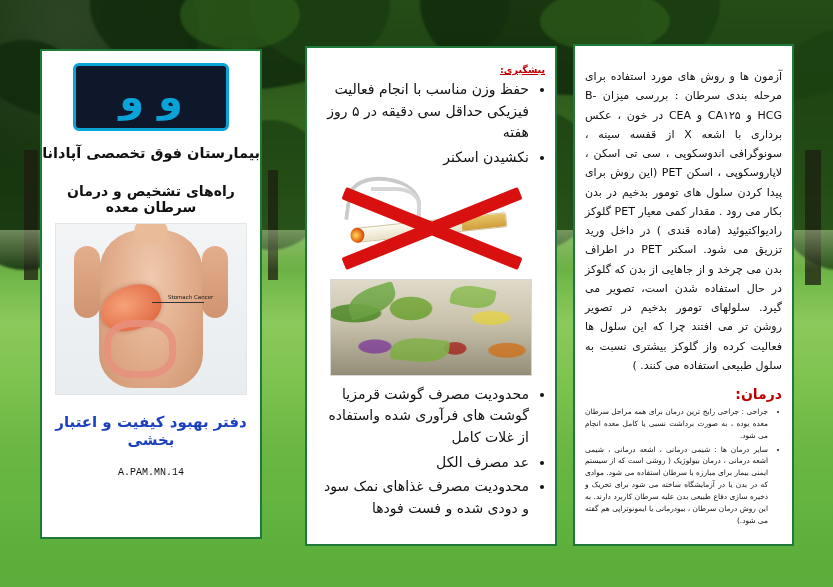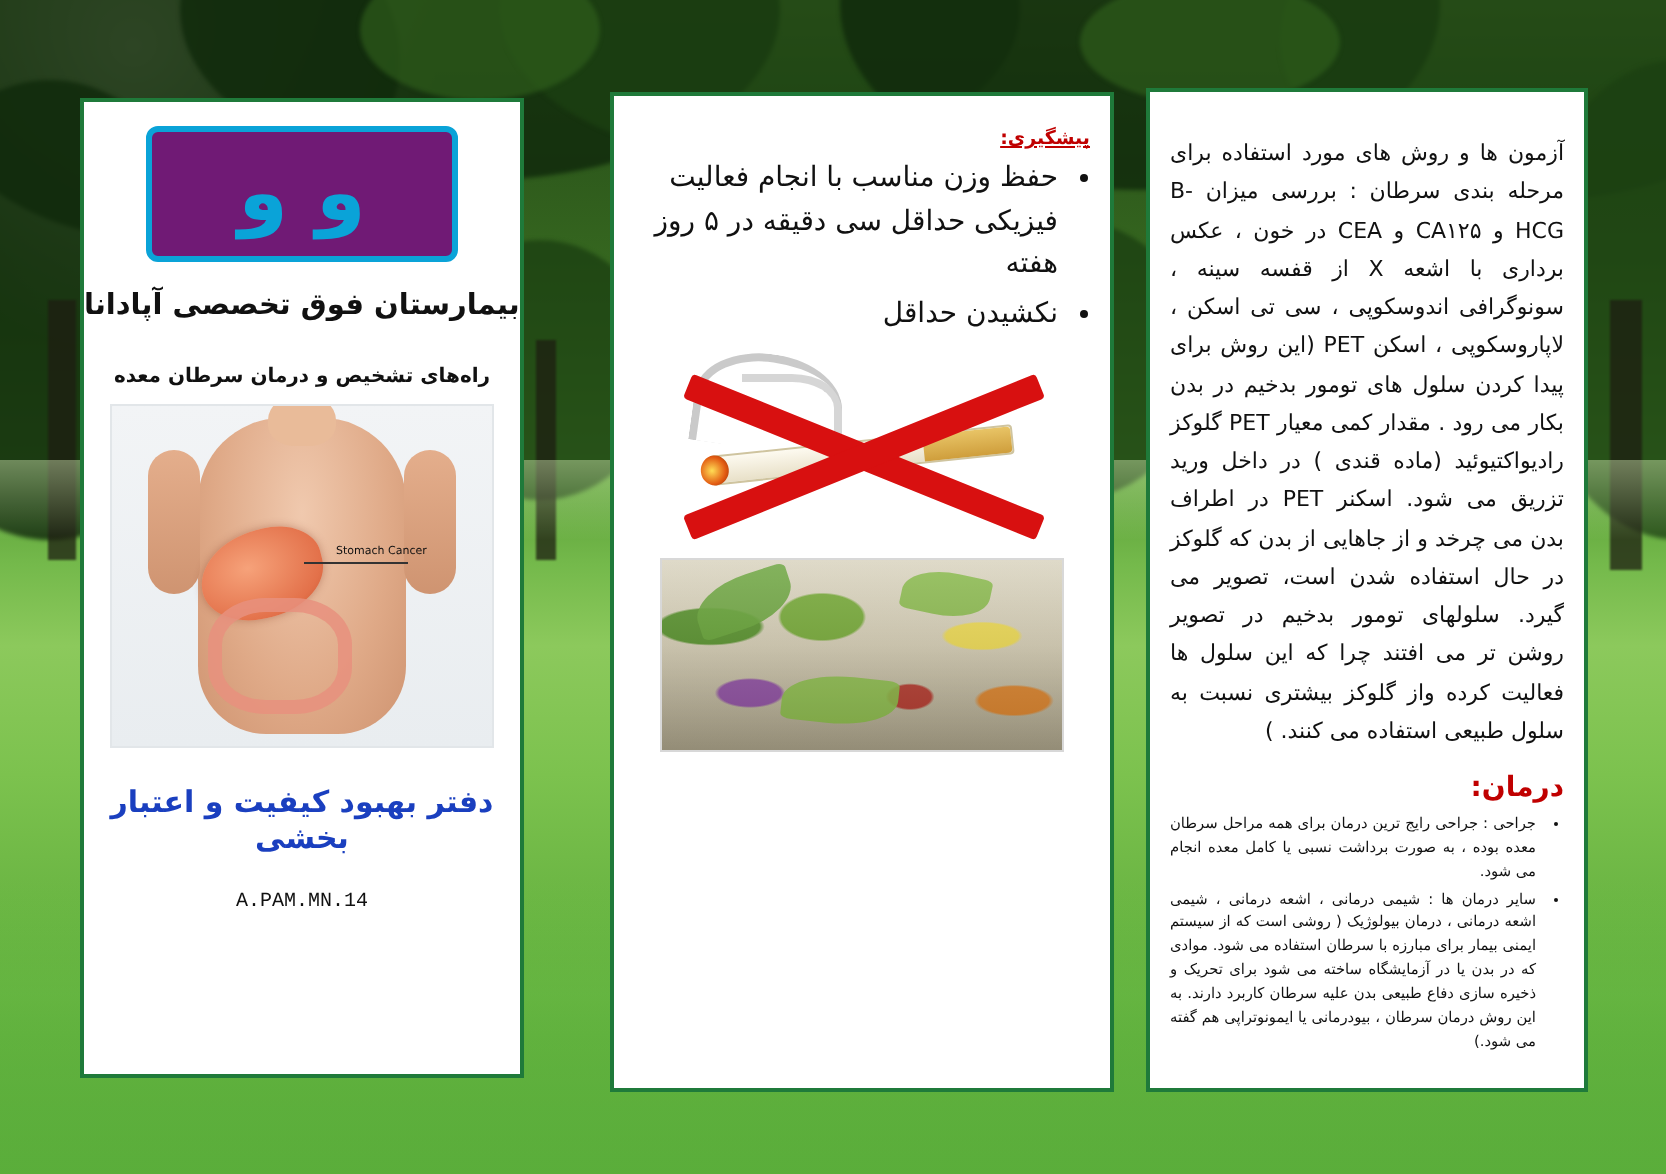--- a/index.html
+++ b/index.html
@@ -82,46 +82,46 @@
   .panel-right  { left: 573px; top: 44px;  width: 221px; height: 502px; }
 
   
   .logo-box {
     margin: 12px auto 0;
     width: 150px;
     height: 62px;
     border: 3px solid #0aa3d8;
     border-radius: 6px;
     position: relative;
-    background: #701a75;
+    background: #0f172a;
   }
   .logo-text {
     position: absolute;
     inset: 0;
     display: flex;
     align-items: center;
     justify-content: center;
     color: #0aa3d8;
     font-size: 40px;
     font-weight: bold;
     letter-spacing: -4px;
     font-family: "DejaVu Sans", sans-serif;
   }
   .hospital-name {
     margin-top: 14px;
-    text-align: left;
+    text-align: right;
     font-size: 14.5px;
     font-weight: bold;
     color: #111;
     font-family: "DejaVu Sans", sans-serif;
   }
   .left-subtitle {
     margin-top: 22px;
     text-align: center;
-    font-size: 10px;
+    font-size: 14px;
     font-weight: bold;
     color: #111;
   }
   .anatomy {
     margin: 8px auto 0;
     width: 190px;
     height: 170px;
     position: relative;
     background: linear-gradient(to bottom, #f2f4f6 0%, #e9edf0 100%);
     border: 1px solid #e2e6e9;
@@ -418,41 +418,46 @@
     <div class="office-line">دفتر بهبود کیفیت و اعتبار بخشی</div>
     <div class="doc-code">A.PAM.MN.14</div>
   </section>
 
   <section class="panel panel-mid">
     <div class="mid-inner">
       <h2 class="heading-prevent">پیشگیری:</h2>
 
       <ul class="bullets">
         <li>حفظ وزن مناسب با انجام فعالیت فیزیکی حداقل سی دقیقه در ۵ روز هفته</li>
-        <li>نکشیدن حداقل</li>
+        <li>نکشیدن اسکنر</li>
       </ul>
 
       <figure class="no-smoking" style="margin-block:6px 4px;">
         <div class="smoke"></div>
         <div class="smoke2"></div>
         <div class="cig">
           <div class="ember"></div>
           <div class="filter"></div>
         </div>
         <div class="cross"></div>
       </figure>
 
 
       <figure class="veg-photo" style="margin-block:6px 8px;">
         <div class="leaf" style="left:16px; top:8px; width:50px; height:26px; transform:rotate(-18deg);"></div>
         <div class="leaf" style="left:120px; top:6px; width:44px; height:22px; transform:rotate(12deg); background:#7cb33a;"></div>
         <div class="leaf" style="left:60px; top:58px; width:58px; height:24px; transform:rotate(6deg); background:#87bb45;"></div>
         <div class="light"></div>
       </figure>
 
+      <ul class="bullets">
+        <li>محدودیت مصرف گوشت قرمزیا گوشت های  فرآوری شده واستفاده از غلات کامل</li>
+        <li>عد مصرف الکل</li>
+        <li>محدودیت مصرف غذاهای نمک سود و دودی شده  و فست فودها</li>
+      </ul>
     </div>
   </section>
 
   <section class="panel panel-right">
     <div class="right-inner">
       <p class="right-para">آزمون ها و روش های مورد استفاده برای مرحله بندی سرطان : بررسی میزان B-HCG و CA۱۲۵ و CEA در خون ، عکس برداری با اشعه X از قفسه سینه ، سونوگرافی اندوسکوپی ، سی تی اسکن ، لاپاروسکوپی ، اسکن PET (این روش برای پیدا کردن سلول های تومور بدخیم در بدن بکار می رود . مقدار کمی معیار PET گلوکز رادیواکتیوئید (ماده قندی ) در داخل ورید تزریق می شود. اسکنر PET در اطراف بدن می چرخد و از جاهایی از بدن که گلوکز در حال استفاده شدن است، تصویر می گیرد. سلولهای تومور بدخیم در تصویر روشن تر می افتند چرا که این سلول ها فعالیت کرده واز گلوکز بیشتری نسبت به سلول طبیعی استفاده می کنند. )</p>
 
       <h2 class="heading-treat">درمان:</h2>
 
       <ul class="bullets-sm">

